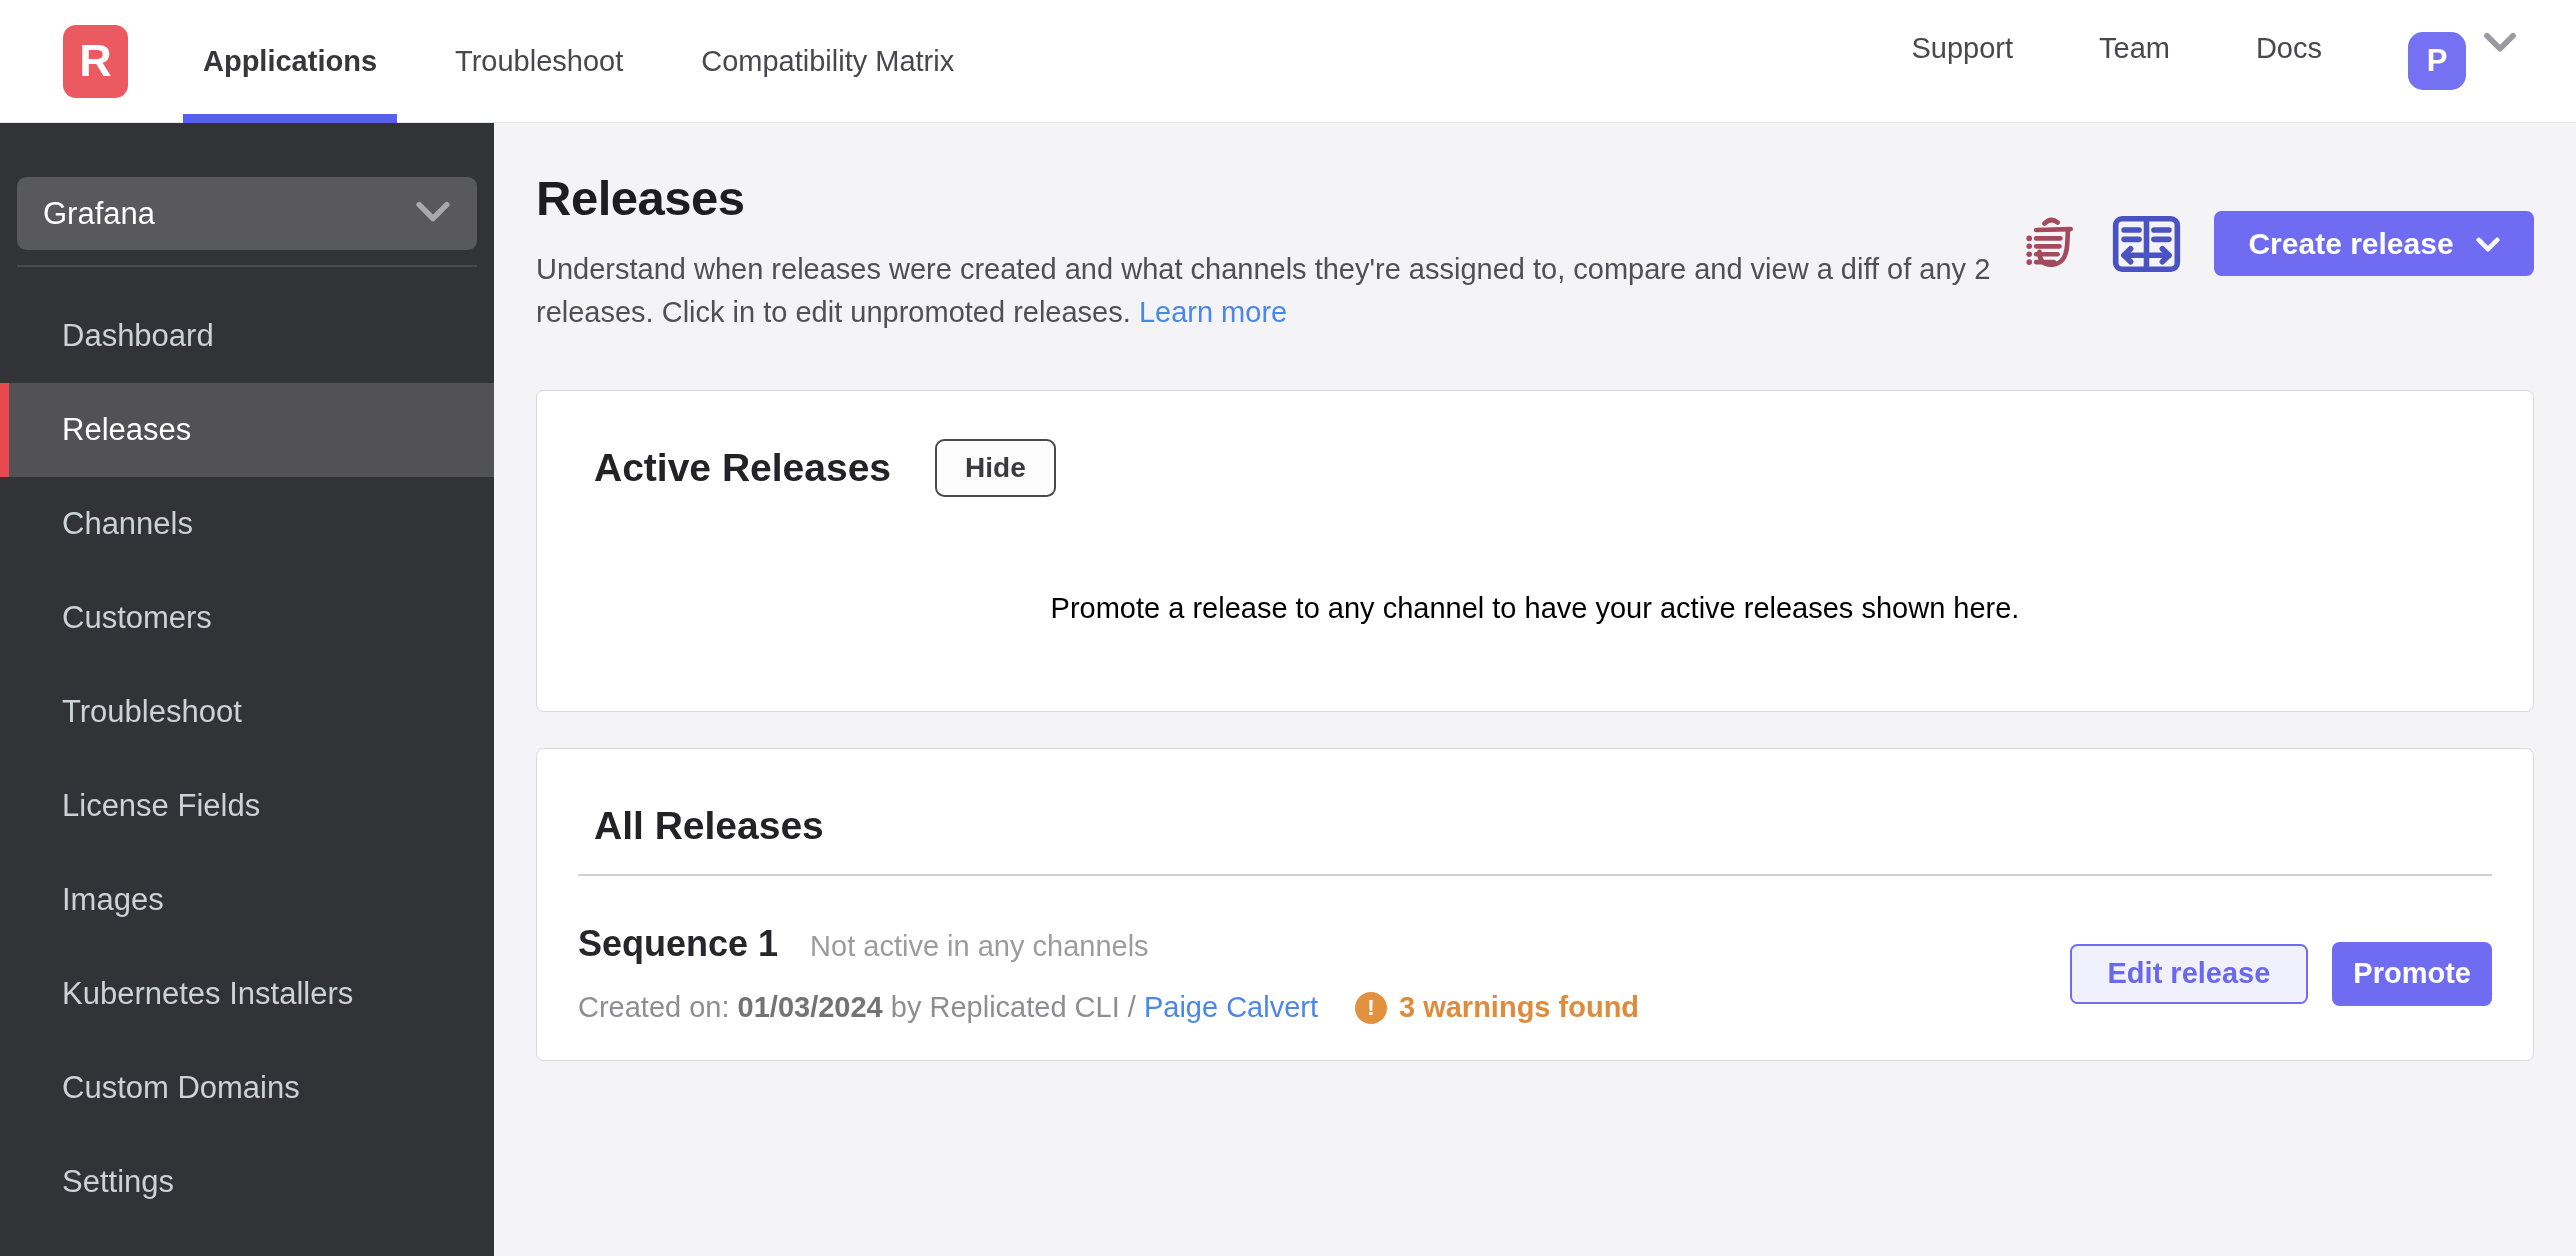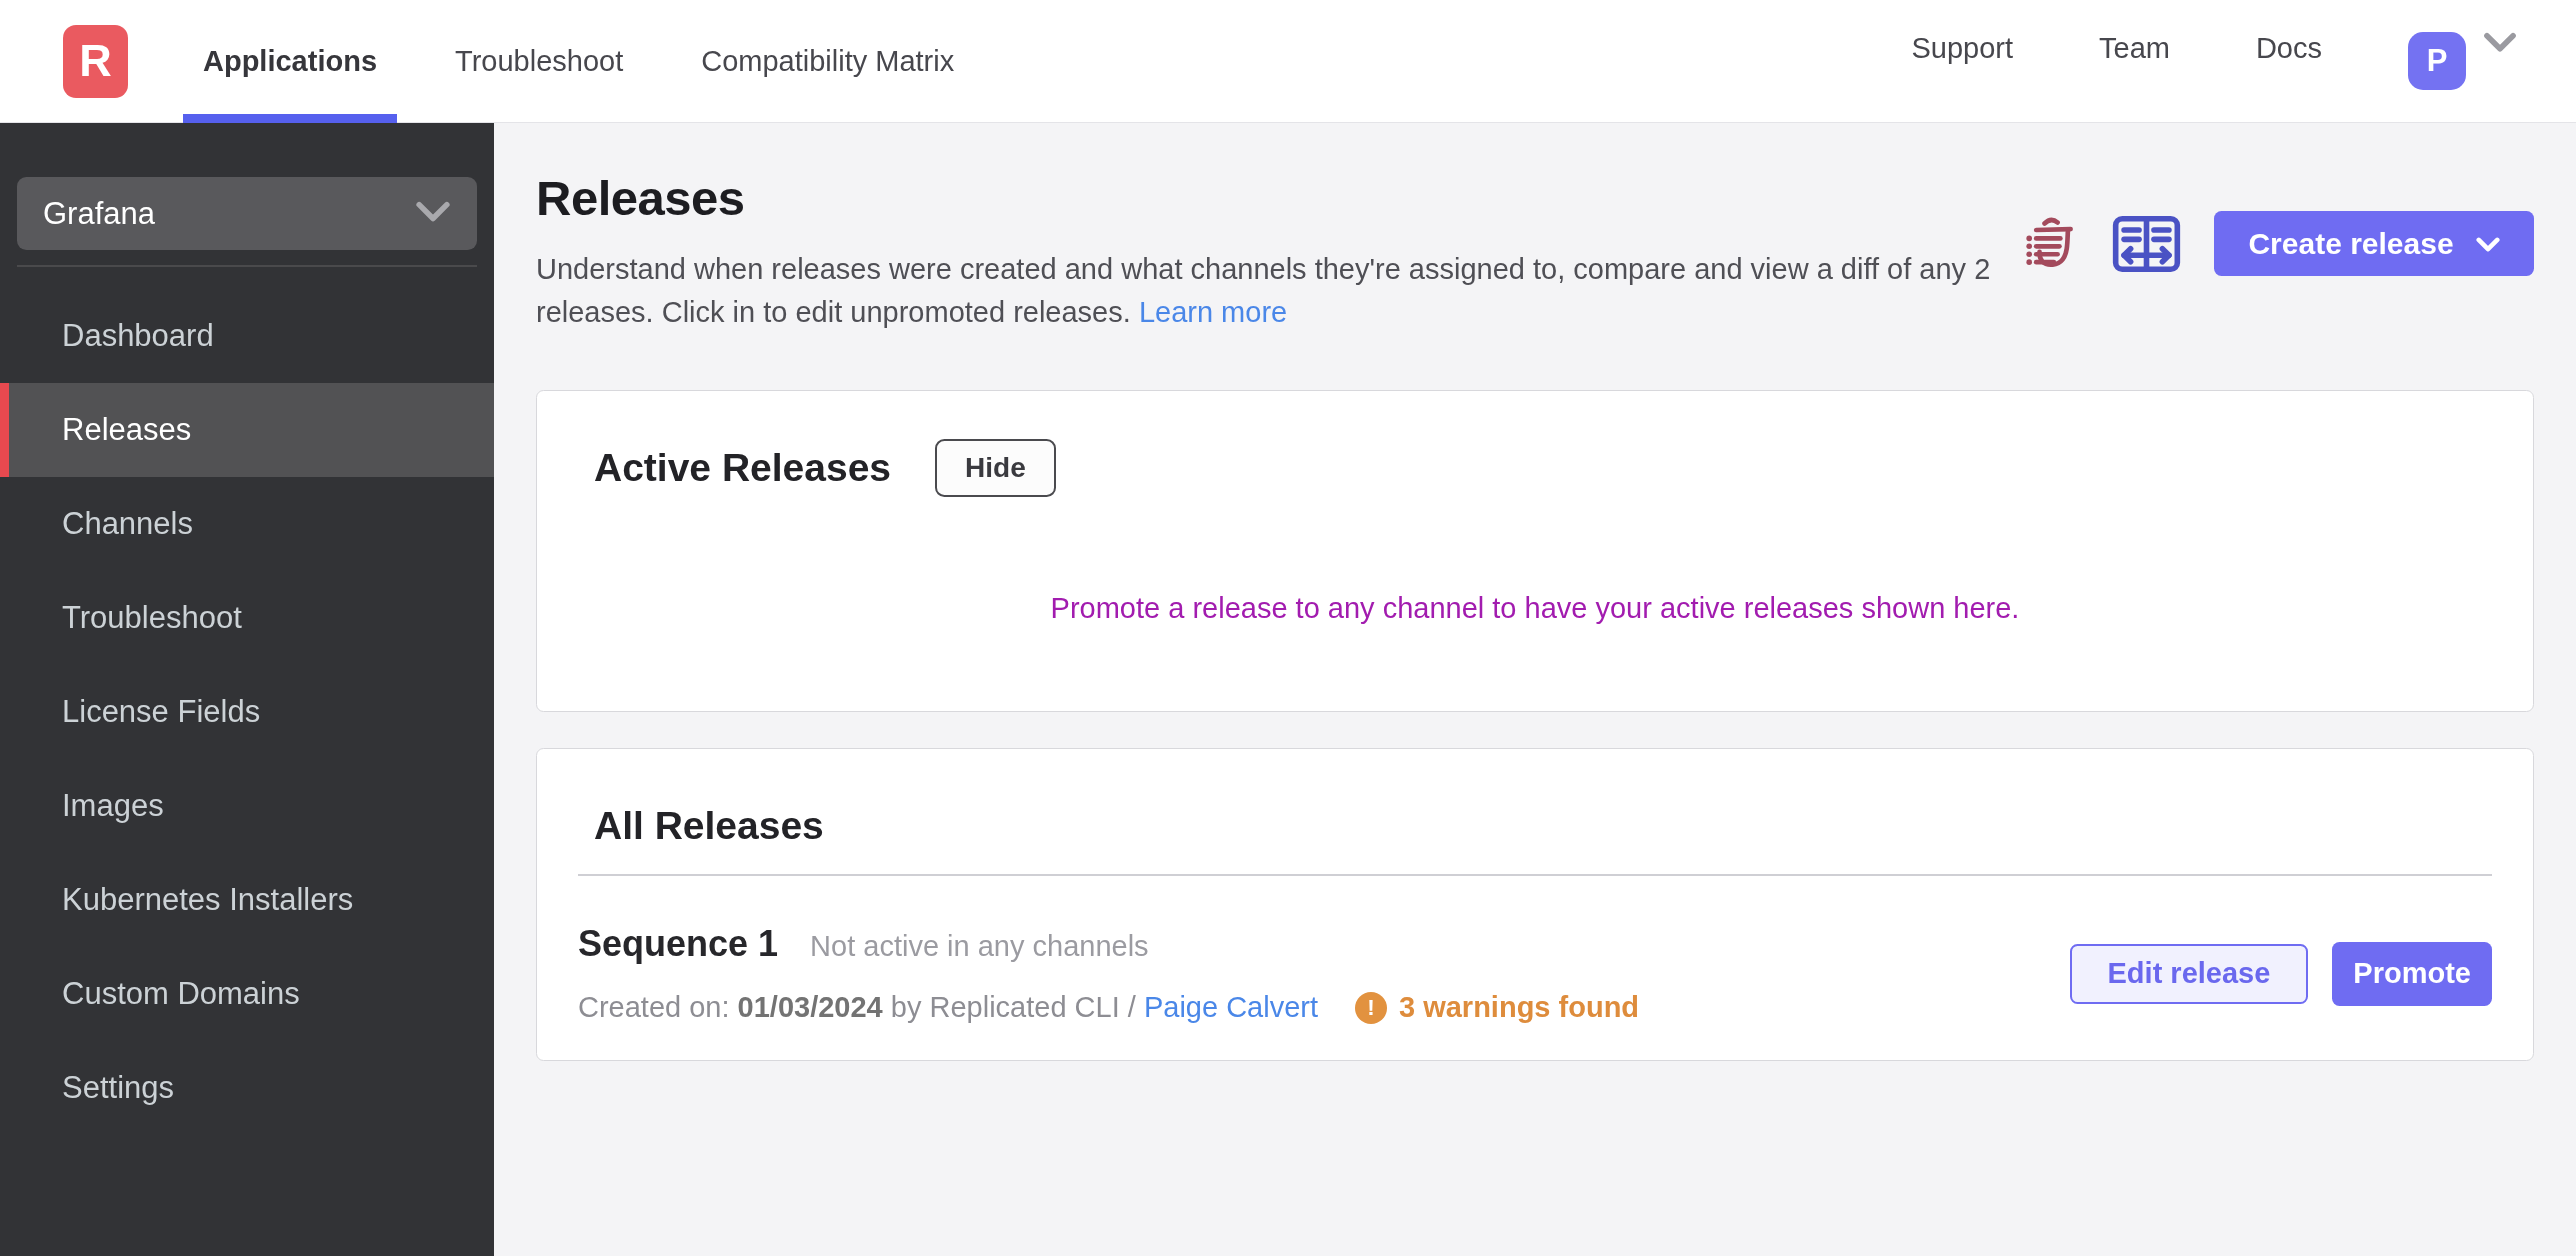--- a/index.html
+++ b/index.html
@@ -92,21 +92,21 @@
     width:1998px;
   }
   .card-active { margin-top:56px; height:322px; padding:39px 41px 0 41px; }
   .card-header-row { display:flex; align-items:center; }
   .card-title { margin:16px; font-size:39px; font-weight:700; color:#232327; }
   .btn-hide {
     margin-left:28px; height:58px; padding:0 28px; border:2.8px solid #4a4a4e; border-radius:9.3px;
     background:#fcfcfc; font-size:28px; font-weight:700; color:#3a3a3f;
     font-family:inherit; cursor:pointer;
   }
-  .empty-text { margin-top:86px; text-align:center; font-size:29px; color:#a21caf; }
+  .empty-text { margin-top:86px; text-align:center; font-size:29px; color:#000000; }
 
   .card-all { margin-top:36px; padding:39px 41px 36px 41px; }
   .card-divider { margin-top:26px; height:1.9px; background:#cfcfd4; }
   .release-row { margin-top:47px; display:flex; align-items:center; justify-content:space-between; }
   .release-info { }
   .release-line1 { display:flex; align-items:baseline; }
   .release-name { font-size:36px; font-weight:700; color:#27272b; }
   .release-status { margin-left:32px; font-size:29px; color:#9b9ba1; }
   .release-line2 { margin-top:26px; display:flex; align-items:center; font-size:29px; color:#8d8d93; }
   .release-line2 .sp { white-space:pre; }
@@ -167,20 +167,21 @@
         <polyline points="4,5 19,20 34,5" stroke="#a9a9ad" stroke-width="6" stroke-linecap="round" stroke-linejoin="round"></polyline>
       </svg>
     </span>
   </div>
   <div class="sidebar-divider"></div>
 
   <nav class="menu">
     <div class="menu-item">Dashboard</div>
     <div class="menu-item active">Releases</div>
     <div class="menu-item">Channels</div>
+    <div class="menu-item">Customers</div>
     <div class="menu-item">Troubleshoot</div>
     <div class="menu-item">License Fields</div>
     <div class="menu-item">Images</div>
     <div class="menu-item">Kubernetes Installers</div>
     <div class="menu-item">Custom Domains</div>
     <div class="menu-item">Settings</div>
   </nav>
 </aside>
 
 <main class="main">

